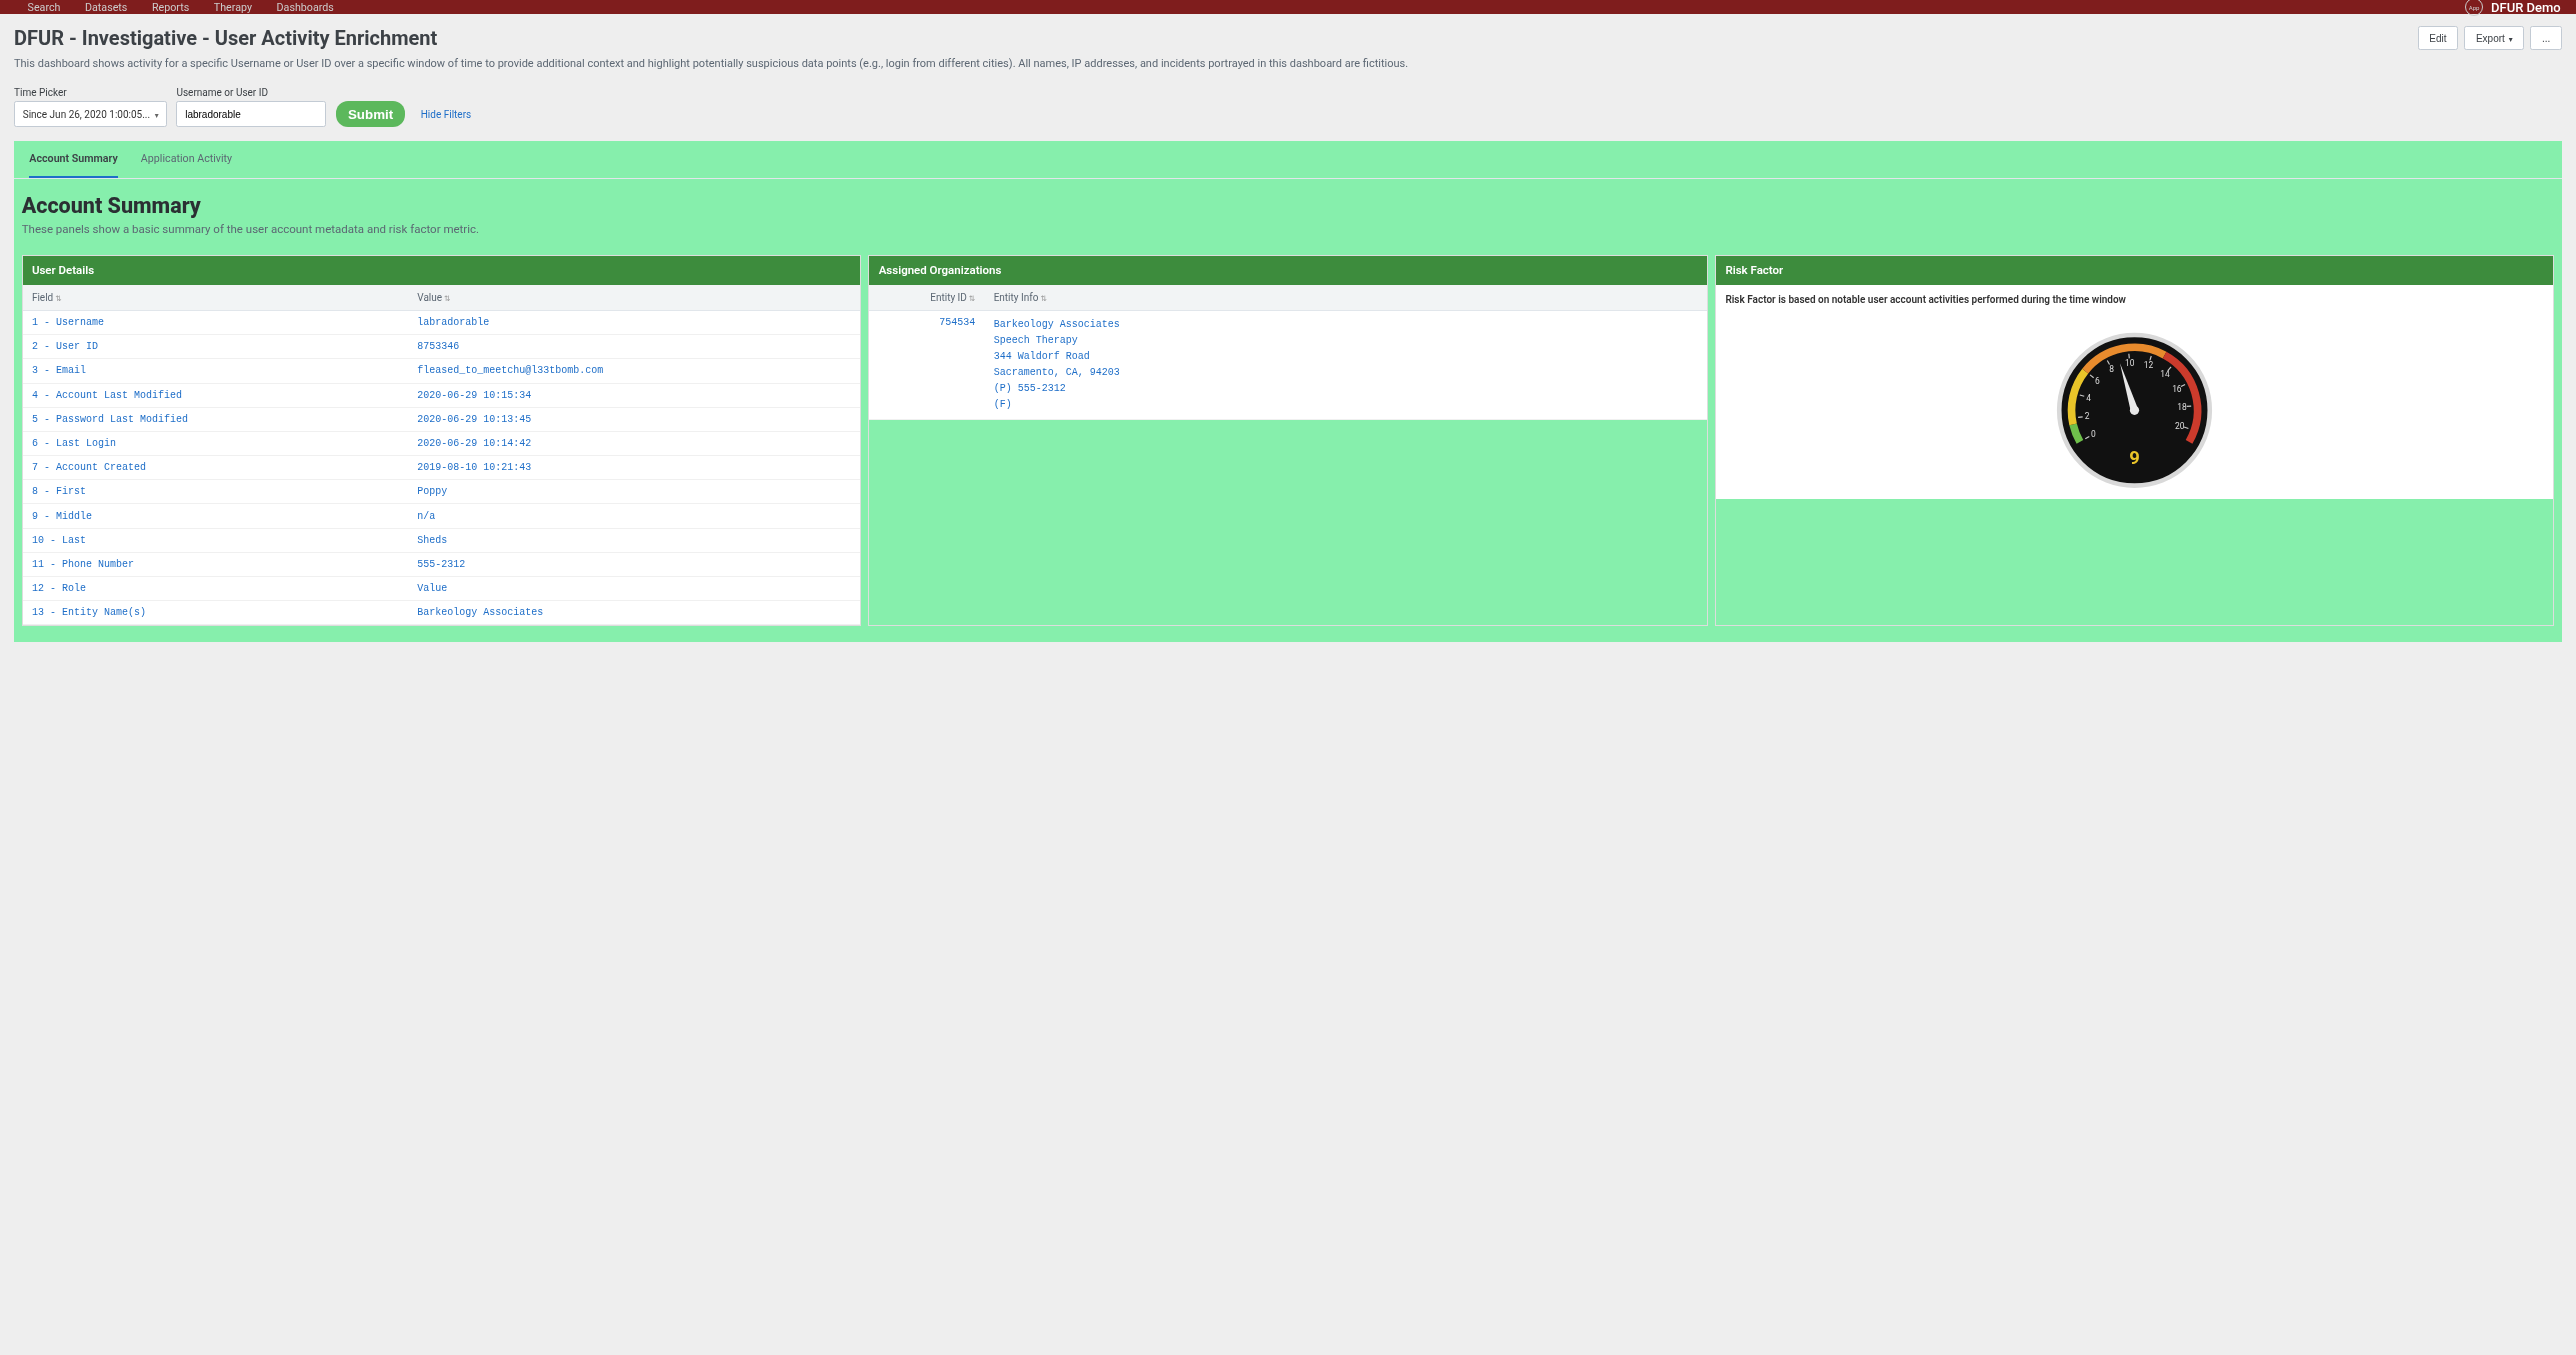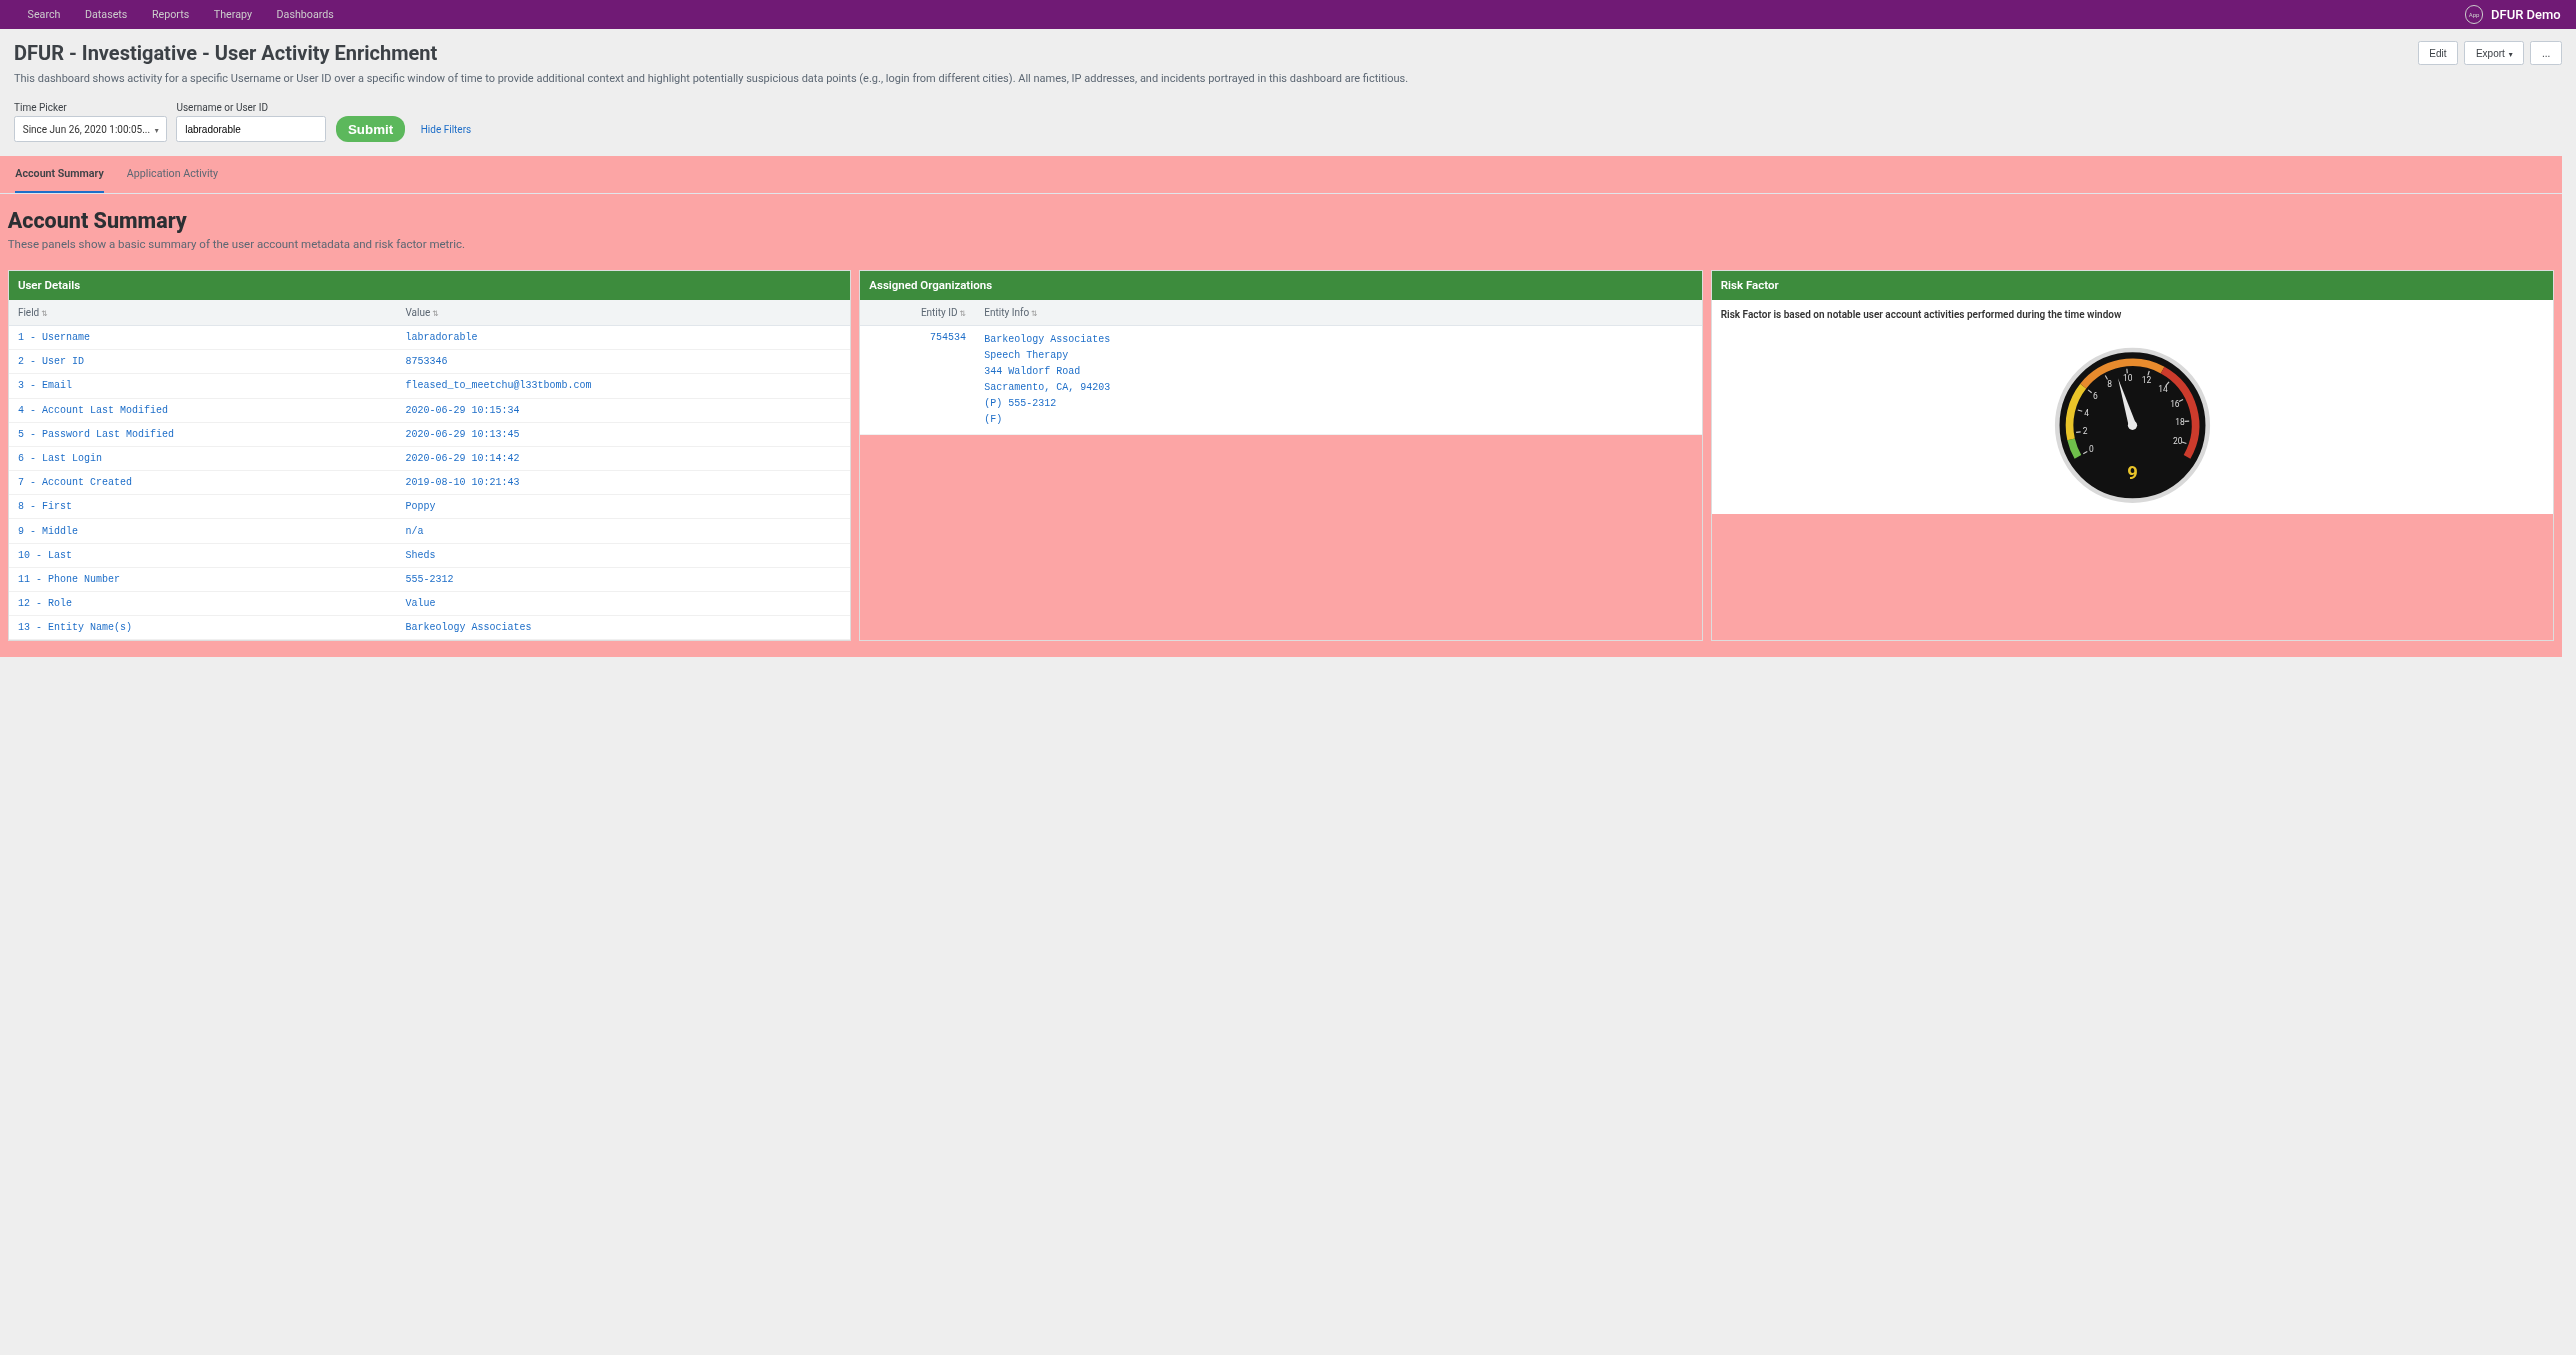--- a/index.html
+++ b/index.html
@@ -1,35 +1,35 @@
 <!DOCTYPE html>
 <html style="font-size:12.3px"><head>
 <meta charset="utf-8">
 <style>
 * { margin: 0; padding: 0; box-sizing: border-box; }
 body { font-family: -apple-system, BlinkMacSystemFont, "Segoe UI", Roboto, Helvetica, Arial, sans-serif; font-size: 10.7px; color: #333; background: #eee; }
-.topnav { background: #701a75; color: #ccc; display: flex; align-items: center; height: 29px; padding: 0 15.3px; }
+.topnav { background: #7f1d1d; color: #ccc; display: flex; align-items: center; height: 14px; padding: 0 15.3px; }
 .topnav .nav-item { padding: 0 12.3px; font-size: 10.7px; cursor: pointer; }
 .topnav .spacer { flex: 1; }
 .topnav .app-badge { border: 0.8px solid #ccc; border-radius: 50%; width: 18.4px; height: 18.4px; display: inline-flex; align-items: center; justify-content: center; font-size: 6.1px; margin-right: 7.7px; }
 .topnav .app-name { font-size: 13px; font-weight: 500; color: #fff; }
 .page-header { background: #eee; padding: 12.3px 14px 7.7px 14px; }
 .title-row { display: flex; align-items: flex-start; }
 .page-title { font-size: 20px; font-weight: 700; color: #3c4146; flex: 1; }
 .title-description { color: #5c6773; margin-top: 6.1px; line-height: 1.4; font-size: 11px; }
 .action-btn { background: #fff; border: 0.8px solid #c3cbd4; border-radius: 2.3px; padding: 5.4px 10.7px; font-size: 10px; color: #3c4146; margin-left: 6.1px; cursor: pointer; display: inline-flex; align-items: center; gap: 3.8px; }
 .action-btn .caret::after { content: "▾"; font-size: 7.7px; }
 .filters { display: flex; align-items: flex-end; gap: 9.2px; padding: 7.7px 14px 14px 14px; background: #eee; }
 .filter-group { display: flex; flex-direction: column; }
 .filter-label { font-size: 10px; color: #3c4146; margin-bottom: 3.1px; }
 .filter-input, .filter-select { border: 0.8px solid #c3cbd4; background: #fff; border-radius: 2.3px; padding: 5.4px 7.7px; font-size: 10px; min-width: 150px; height: 26px; display: flex; align-items: center; justify-content: space-between; }
 .filter-select .caret::after { content: "▾"; font-size: 7.7px; color: #666; margin-left: 4.6px; }
 .btn-submit { background: #5cb85c; color: #fff; border: none; border-radius: 12px; padding: 6.1px 12.3px; font-weight: 700; cursor: pointer; height: 26px; }
 .hide-filters { color: #1e6ec8; font-size: 10px; cursor: pointer; margin-left: 6.1px; align-self: center; margin-bottom: -14px; }
-.content { background: #fca5a5; margin: 0 14px 14px 0; padding: 0 0 15.3px 0; }
+.content { background: #86efac; margin: 0 14px 14px 14px; padding: 0 0 15.3px 0; }
 .tabs { display: flex; border-bottom: 0.8px solid #e1e6eb; padding: 0 15.3px; }
 .tab { padding: 10.7px 0; margin-right: 23px; font-size: 10.7px; color: #5c6773; cursor: pointer; border-bottom: 2.3px solid transparent; }
 .tab.active { color: #3c4146; font-weight: 600; border-bottom-color: #1e6ec8; }
 .section-header { padding: 14px 7.7px 7.7px 7.7px; }
 .section-title { font-size: 21.5px; font-weight: 800; color: #2b2f33; }
 .section-desc { color: #5c6773; margin-top: 4.6px; font-size: 11.5px; }
 .panels { display: flex; gap: 7.7px; margin-top: 10.7px; padding: 0 7.7px; }
 .panel { flex: 1; border: 0.8px solid #ddd; }
 .panel-head { background: #3d8c3d; color: #fff; font-weight: 600; padding: 7.7px 9.2px; font-size: 11.5px; }
 .panel-body { background: #fff; padding: 0; }

